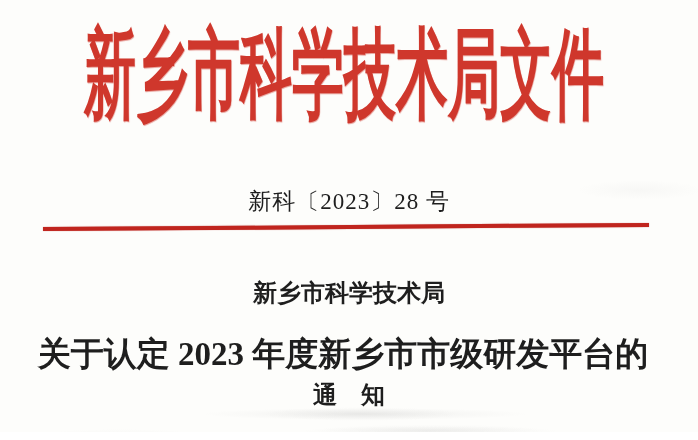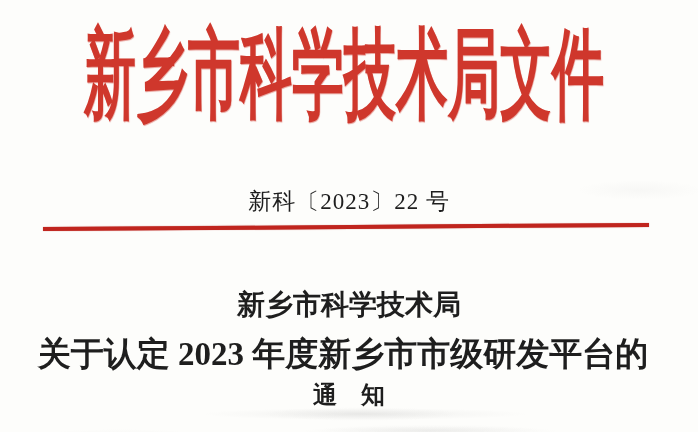--- a/index.html
+++ b/index.html
@@ -67,21 +67,21 @@
     }
     .notice-line {
       position: absolute;
       left: 0;
       width: 100%;
       text-align: center;
       font-weight: bold;
       color: var(--text-black);
       white-space: nowrap;
     }
-    .t1 { top: 286px; font-size: 28px; }
+    .t1 { top: 277px; font-size: 24px; }
     .t2 { top: 332px; font-size: 33px; transform: translateX(-6px); }
     .t3 { top: 379px; font-size: 24px; }
     .smudge {
       position: absolute;
       pointer-events: none;
     }
     .s1 {
       left: 200px; top: 408px; width: 330px; height: 12px;
       background: radial-gradient(ellipse at center, rgba(125,125,125,0.10), transparent 70%);
     }
@@ -90,21 +90,21 @@
       background: radial-gradient(ellipse at center, rgba(125,125,125,0.08), transparent 70%);
     }
   </style>
 </head>
 <body>
 
 <div class="page">
 
   <div class="masthead">新乡市科学技术局文件</div>
 
-  <div class="doc-number">新科〔2023〕22 号</div>
+  <div class="doc-number">新科〔2023〕28 号</div>
 
   <div class="red-line"></div>
 
   <div class="notice-line t1">新乡市科学技术局</div>
 
   <div class="notice-line t2">关于认定 2023 年度新乡市市级研发平台的</div>
 
   <div class="notice-line t3">通　知</div>
 
   <div class="smudge s1"></div>

